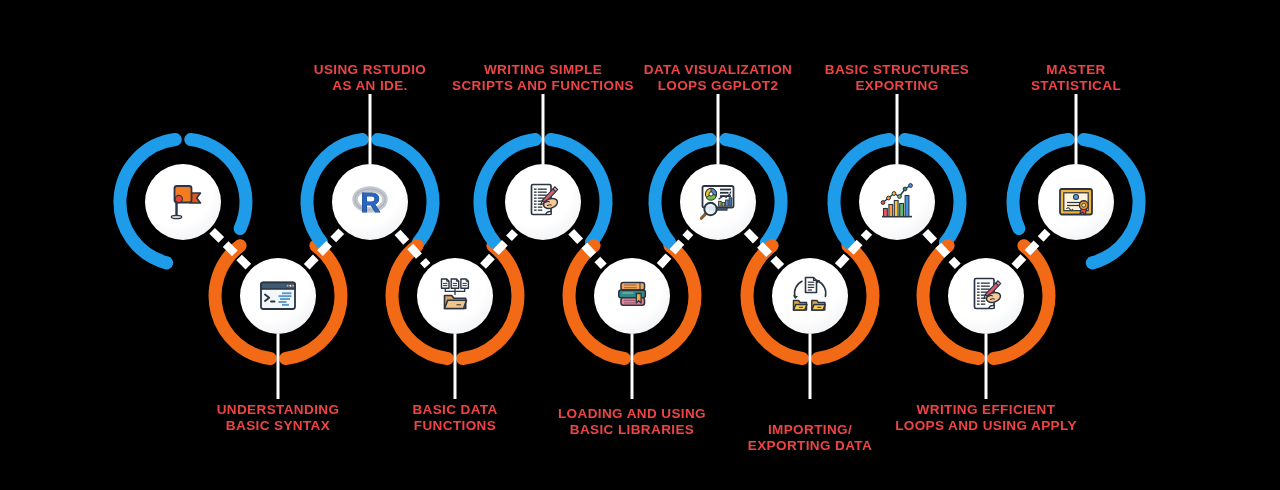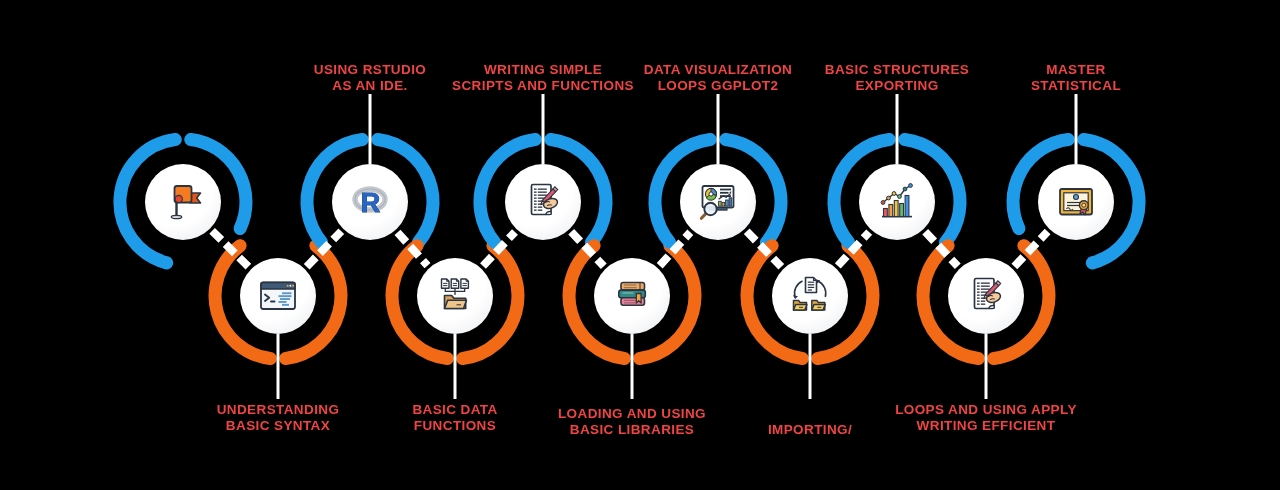--- a/index.html
+++ b/index.html
@@ -206,20 +206,21 @@
       <rect x="31.6" y="22" width="2.6" height="6.1" fill="#5b97c8" stroke="#2b3442" stroke-width="0.9"></rect>
       <rect x="35.1" y="19.8" width="2.6" height="8.3" fill="#3f78b5" stroke="#2b3442" stroke-width="0.9"></rect>
       <path d="M24.6 21.3 l4.6 -3.4 3 1.4 4.3 -3.8" fill="none" stroke="#2b3442" stroke-width="1.2"></path>
       <path d="M35.2 14.2 l2.1 -0.9 -0.3 2.3 z" fill="#2b3442"></path>
       <line x1="11.6" y1="35.9" x2="7.4" y2="40.3" stroke="#8a5a2b" stroke-width="3" stroke-linecap="round"></line>
       <circle cx="16.5" cy="31" r="6.2" fill="#eaf2fa" fill-opacity="0.93" stroke="#2b3442" stroke-width="1.9"></circle>
         </svg>
       </div>
       <div class="label bottom" style="left: 693px; top: 402px; margin-top: 20px;">
         <div>IMPORTING/</div>
+        <div>EXPORTING DATA</div>
       </div>
       <div class="node" style="left: 772px; top: 258px;">
         <svg viewBox="0 0 48 48">
         <path d="M16.5 9 A13.5 13.5 0 0 0 9 25" fill="none" stroke="#2b3442" stroke-width="1.5"></path>
         <path d="M6.9 23.2 l2.2 3.9 2.9 -2.9 z" fill="#2b3442"></path>
         <path d="M39.3 25 A13.5 13.5 0 0 0 31.8 9" fill="none" stroke="#2b3442" stroke-width="1.5"></path>
         <path d="M34.1 8.2 l-4.4 -0.6 1.8 4 z" fill="#2b3442"></path>
         <path d="M19.5 5.5 h8 l3 3 v12 h-11 z" fill="#ffffff" stroke="#2b3442" stroke-width="1.6" stroke-linejoin="round"></path>
         <path d="M27.5 5.5 v3 h3" fill="none" stroke="#2b3442" stroke-width="1.1"></path>
         <line x1="21.8" y1="10.2" x2="28.2" y2="10.2" stroke="#2b3442" stroke-width="1.2"></line>
@@ -249,22 +250,22 @@
       <path d="M10 24.5 L15.5 20 L21 15.5 L26.5 18.5 L32 11 L37.5 7.5" fill="none" stroke="#2b3442" stroke-width="1.4"></path>
       <circle cx="10" cy="24.5" r="1.9" fill="#e0564f" stroke="#2b3442" stroke-width="1"></circle>
       <circle cx="15.5" cy="20" r="1.9" fill="#f2a33c" stroke="#2b3442" stroke-width="1"></circle>
       <circle cx="21" cy="15.5" r="1.9" fill="#f5c33b" stroke="#2b3442" stroke-width="1"></circle>
       <circle cx="26.5" cy="18.5" r="1.9" fill="#66bb6a" stroke="#2b3442" stroke-width="1"></circle>
       <circle cx="32" cy="11" r="1.9" fill="#2e8b84" stroke="#2b3442" stroke-width="1"></circle>
       <circle cx="37.5" cy="7.5" r="1.9" fill="#3f93e8" stroke="#2b3442" stroke-width="1"></circle>
         </svg>
       </div>
       <div class="label bottom" style="left: 869px; top: 402px;">
+        <div>WRITING EFFICIENT</div>
         <div>LOOPS AND USING APPLY</div>
-        <div>WRITING EFFICIENT</div>
       </div>
       <div class="node" style="left: 948px; top: 258px;">
         <svg viewBox="0 0 48 48">
         <rect x="12.5" y="6.5" width="19.5" height="30" rx="1.5" fill="#ffffff" stroke="#2b3442" stroke-width="1.7"></rect>
         <rect x="15" y="10.5" width="2.6" height="1.3" fill="#2b3442"></rect>
           <rect x="18.8" y="10.5" width="9" height="1.3" fill="#2b3442"></rect>
           <rect x="15" y="13.5" width="2.6" height="1.3" fill="#2b3442"></rect>
           <rect x="18.8" y="13.5" width="9" height="1.3" fill="#2b3442"></rect>
           <rect x="15" y="16.5" width="2.6" height="1.3" fill="#2b3442"></rect>
           <rect x="18.8" y="16.5" width="9" height="1.3" fill="#2b3442"></rect>

